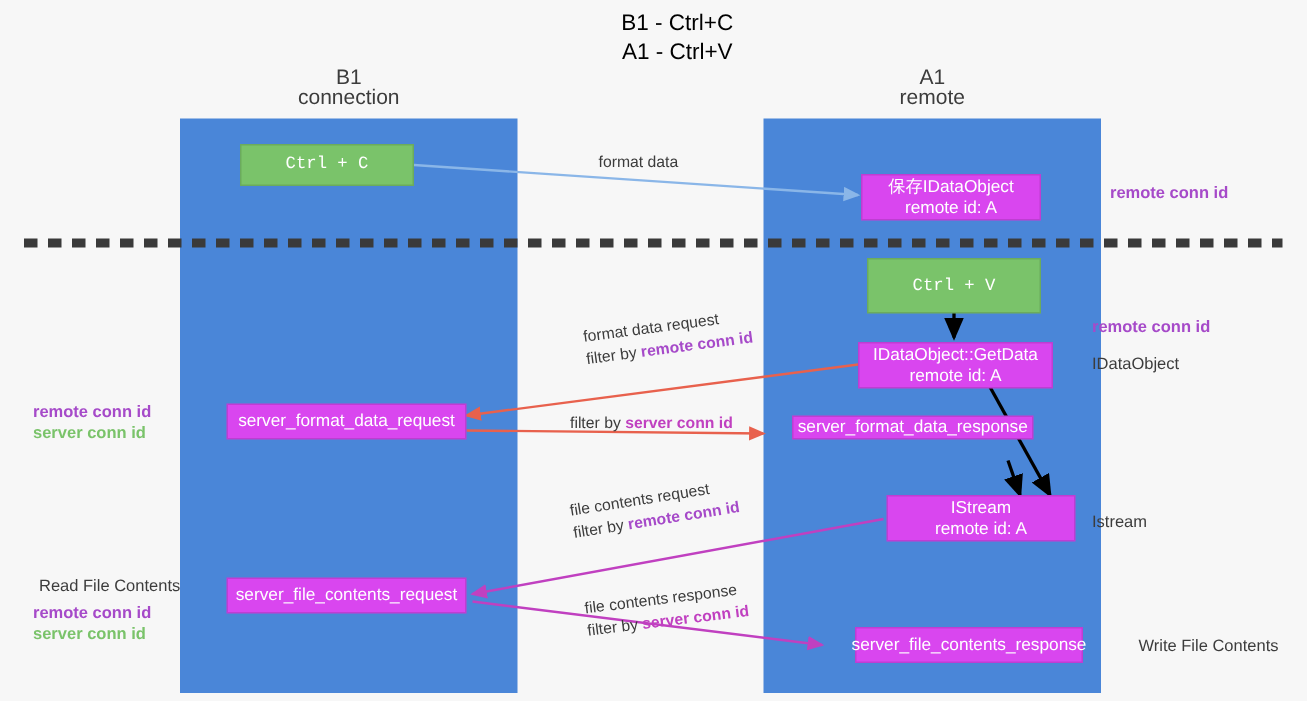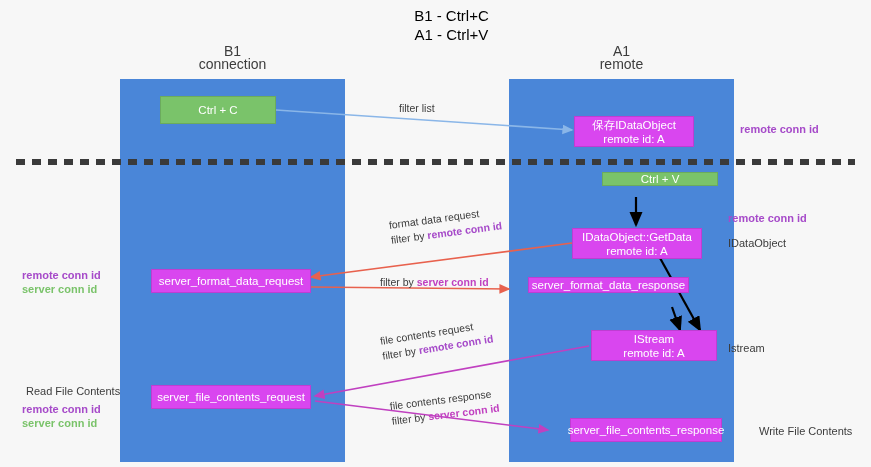--- a/index.html
+++ b/index.html
@@ -56,21 +56,21 @@
     display: flex;
     flex-direction: column;
     align-items: center;
     justify-content: center;
     color: #ffffff;
     font-size: 11.5px;
     line-height: 14px;
     text-align: center;
     border: 1px solid rgba(0,0,0,0.12);
   }
-  .box.green  { background: #7ac36a; }
+  .box.green  { background: #7ac36a; font-family: Liberation Mono, monospace; }
   .box.orange { background: #d946ef; }
   .box .l2 { font-weight: normal; }
 
   
   .note {
     font-size: 11px;
     line-height: 14px;
   }
   .note .purple { color: #a64ac9; font-weight: bold; }
   .note .green  { color: #7ac36a; font-weight: bold; }
@@ -137,21 +137,21 @@
 
 <div class="abs box green" style="left:160px; top:96px; width:116px; height:28px;">
   <span>Ctrl + C</span>
 </div>
 
 <div class="abs box orange" style="left:574px; top:116px; width:120px; height:31px;">
   <span>保存IDataObject</span>
   <span class="l2">remote id: A</span>
 </div>
 
-<div class="abs box green" style="left:578px; top:172px; width:116px; height:14px;margin-left:24px;">
+<div class="abs box green" style="left:578px; top:172px; width:116px; height:37px;">
   <span>Ctrl + V</span>
 </div>
 
 <div class="abs box orange" style="left:572px; top:228px; width:130px; height:31px;">
   <span>IDataObject::GetData</span>
   <span class="l2">remote id: A</span>
 </div>
 
 <div class="abs box orange" style="left:151px; top:269px; width:160px; height:24px;">
   <span>server_format_data_request</span>
@@ -167,21 +167,21 @@
 </div>
 
 <div class="abs box orange" style="left:151px; top:385px; width:160px; height:24px;">
   <span>server_file_contents_request</span>
 </div>
 
 <div class="abs box orange" style="left:570px; top:418px; width:152px; height:24px;">
   <span>server_file_contents_response</span>
 </div>
 
-<div class="abs edge-label" style="left:399px; top:101px;">filter list</div>
+<div class="abs edge-label" style="left:399px; top:101px;">format data</div>
 
 <div class="abs edge-label" style="left:388px; top:218px; transform:rotate(-7.5deg); transform-origin:left top;">
   <div>format data request</div>
   <div><span>filter by </span><b class="grape">remote conn id</b></div>
 </div>
 
 <div class="abs edge-label" style="left:380px; top:272px;">
   <div style="margin-top:3px;"><span>filter by </span><b class="purple">server conn id</b></div>
 </div>
 

